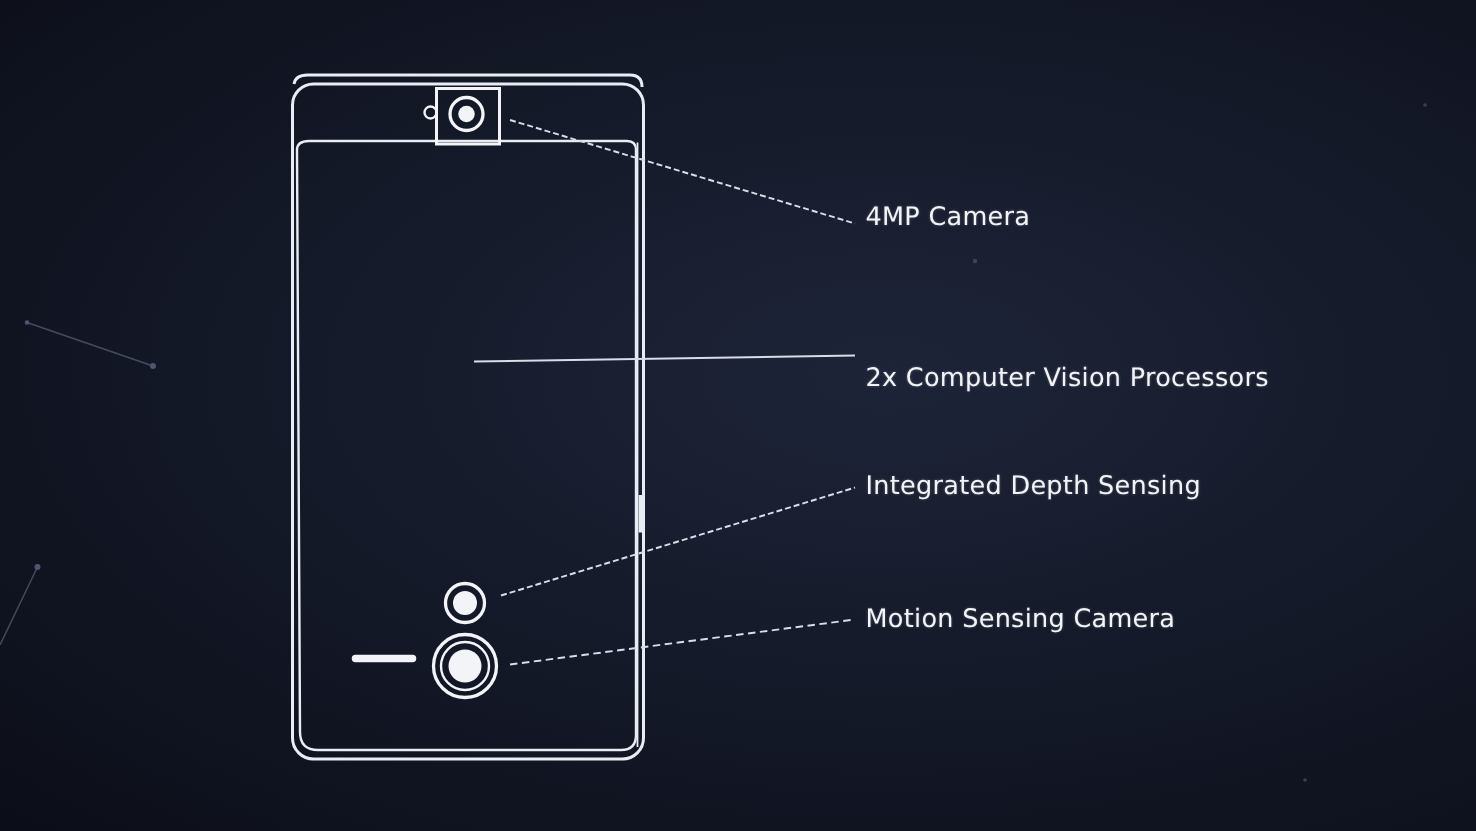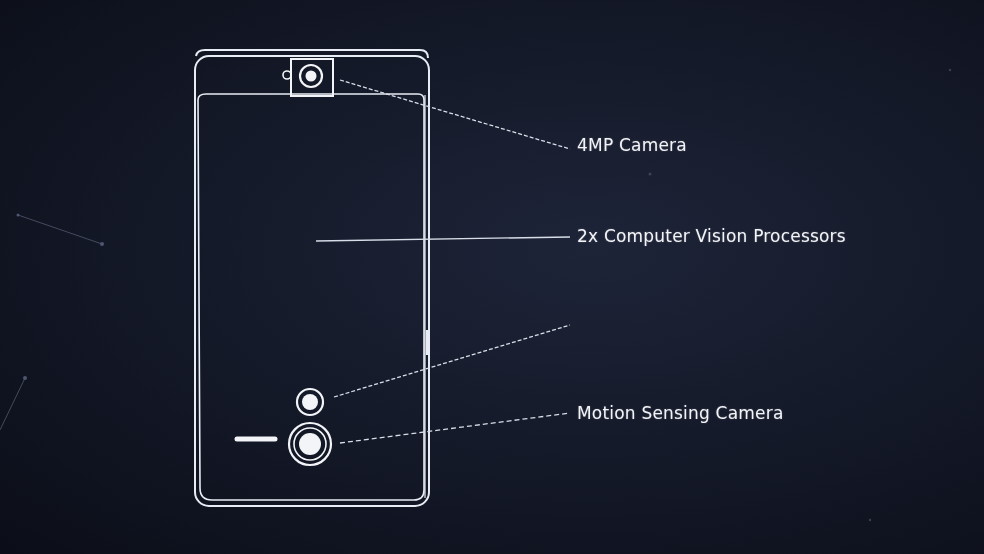--- a/index.html
+++ b/index.html
@@ -62,15 +62,16 @@
 
     <g stroke="#d8dde8" stroke-width="1.3" fill="none">
       <line x1="340" y1="80" x2="570" y2="149" stroke-dasharray="4 2"></line>
       <line x1="316" y1="241" x2="570" y2="237"></line>
       <line x1="334" y1="397" x2="570" y2="325" stroke-dasharray="4 2"></line>
       <line x1="340" y1="443" x2="570" y2="413" stroke-dasharray="5 3"></line>
     </g>
   </svg>
 
   <div class="label" style="left:577px; top:135px;">4MP Camera</div>
-  <div class="label" style="left:577px; top:226px;">2x Computer Vision Processors</div>
+  <div class="label" style="left:577px; top:242px;">2x Computer Vision Processors</div>
+  <div class="label" style="left:577px; top:314px;">Integrated Depth Sensing</div>
   <div class="label" style="left:577px; top:403px;">Motion Sensing Camera</div>
 </div>
 
 </body></html>

